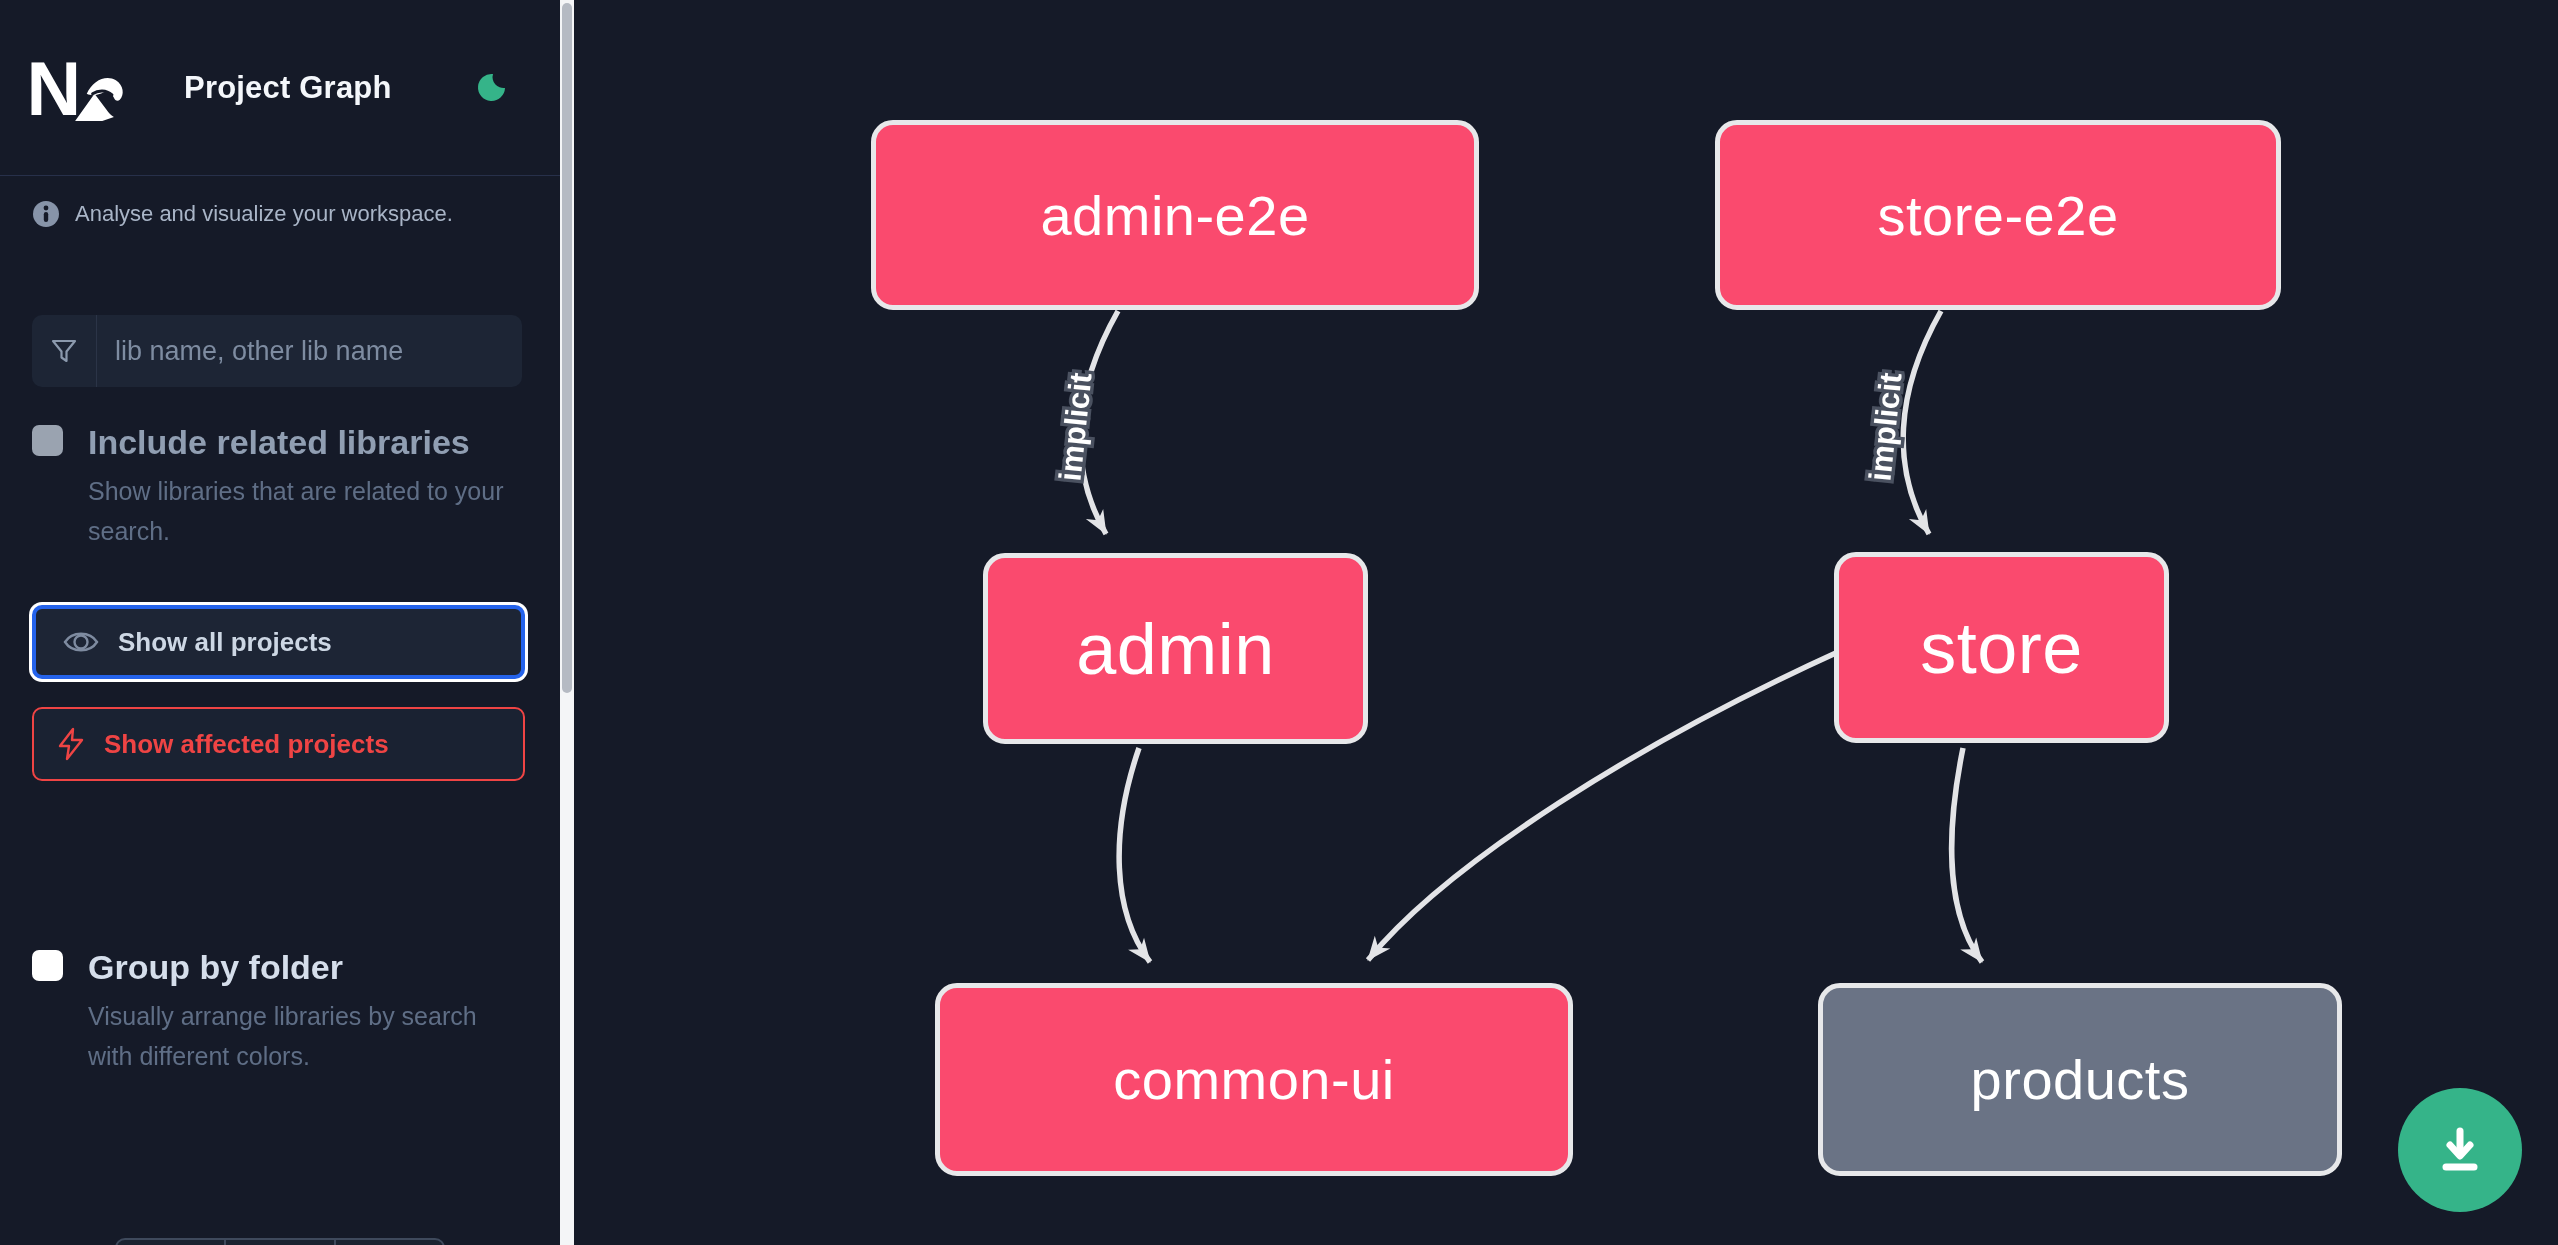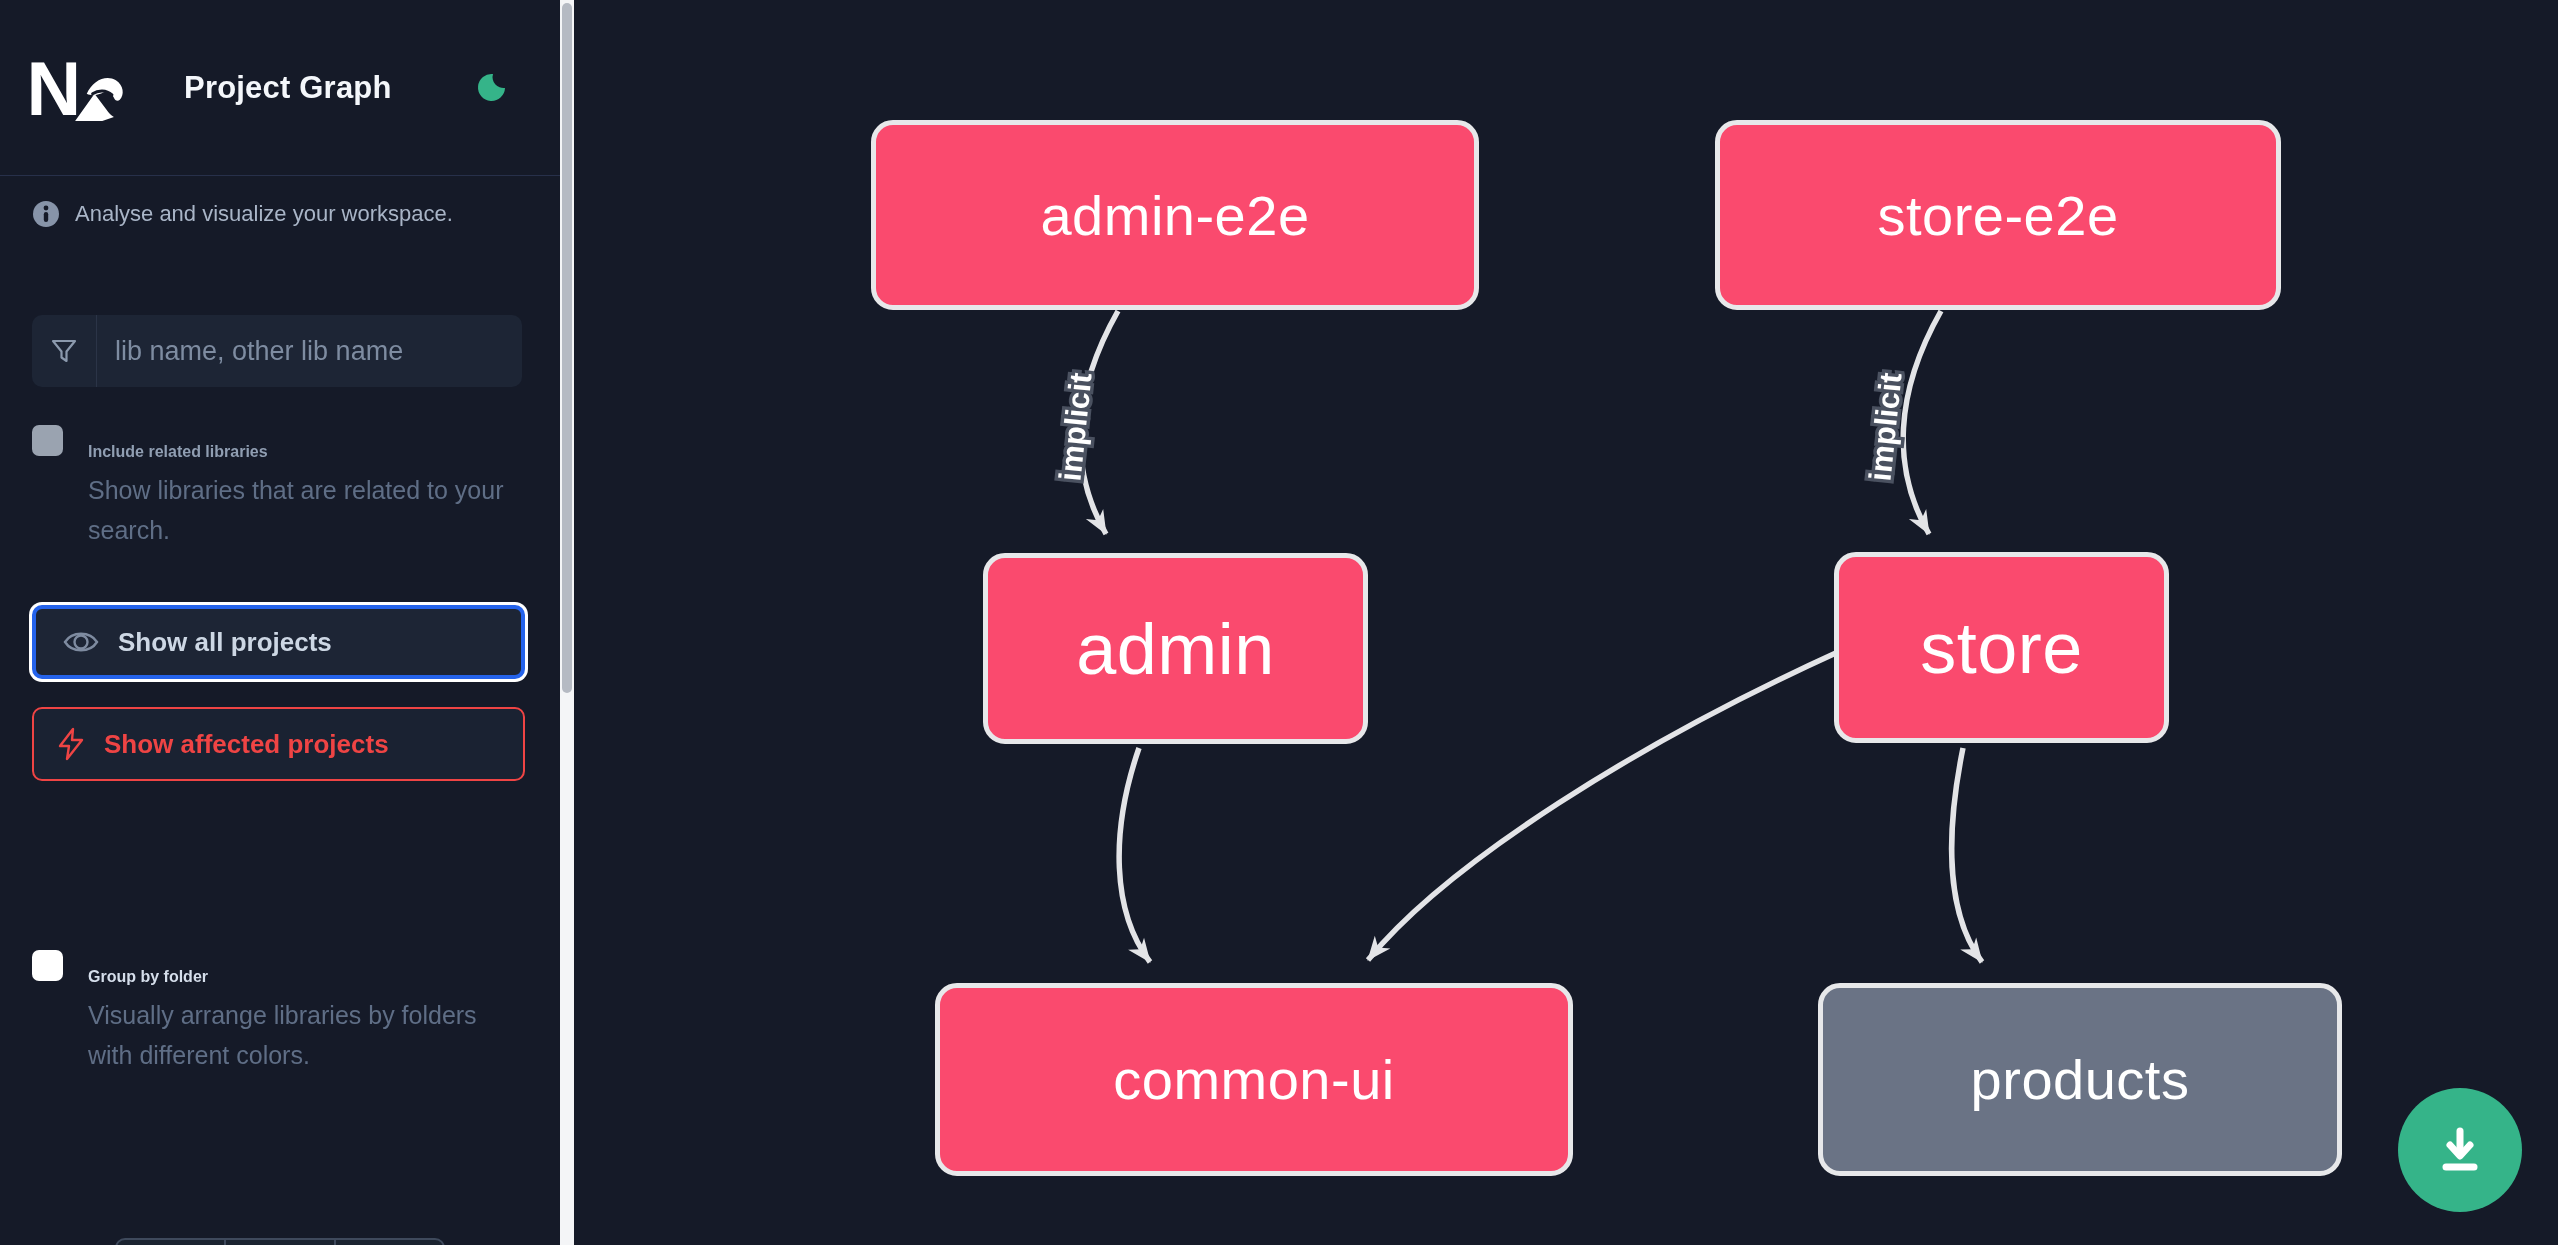--- a/index.html
+++ b/index.html
@@ -23,21 +23,21 @@
           border-right:1px solid #2b3447;flex:0 0 auto;}
   .filter input{flex:1;background:transparent;border:none;outline:none;color:#cbd5e1;font-size:27px;
           padding:0 18px;font-family:"Liberation Sans",sans-serif;}
   .filter input::placeholder{color:#7e8ca1;}
 
   .chk-row{position:absolute;left:32px;width:496px;}
   .chk-box{position:absolute;left:0;top:2px;width:31px;height:31px;border-radius:7px;}
   .chk-box.disabled{background:#9aa3b0;}
   .chk-box.unchecked{background:#ffffff;}
   .chk-box.checked{background:#3cb586;display:flex;align-items:center;justify-content:center;}
-  .chk-label{margin-left:56px;font-size:16px;font-weight:700;margin-top:20px;}
+  .chk-label{margin-left:56px;font-size:34px;font-weight:700;}
   .chk-label.muted{color:#909eb2;}
   .chk-label.bright{color:#d5deeb;}
   .chk-desc{margin-left:56px;margin-top:9px;font-size:25px;line-height:40px;color:#5f6e86;width:438px;}
 
   .sb-btn{position:absolute;left:32px;width:493px;height:74px;border-radius:10px;background:#1d2535;
           display:flex;align-items:center;gap:18px;padding-left:22px;box-sizing:border-box;cursor:pointer;}
   .sb-btn .lbl{font-size:26px;font-weight:700;}
   .sb-btn.focused{border:4px solid #2563eb;box-shadow:0 0 0 3px #ffffff;}
   .sb-btn.focused .lbl{color:#cdd7e4;}
   .sb-btn.danger{border:2px solid #ef4444;background:#1a2232;}
@@ -172,21 +172,21 @@
     <svg width="30" height="34" viewBox="0 0 30 34">
       <path d="M17 2 L4 19 H13 L11 32 L26 13 H16 Z" fill="none" stroke="#ef4444" stroke-width="2.4" stroke-linejoin="round"></path>
     </svg>
     <span class="lbl">Show affected projects</span>
   </div>
 
 
   <div class="chk-row" style="top:948px;">
     <span class="chk-box unchecked"></span>
     <div class="chk-label bright">Group by folder</div>
-    <div class="chk-desc">Visually arrange libraries by folders with different colors.</div>
+    <div class="chk-desc">Visually arrange libraries by search with different colors.</div>
   </div>
 
 
   <div class="seg-sliver">
     <div class="cell"></div>
     <div class="cell"></div>
     <div class="cell"></div>
   </div>
 </div>
 

